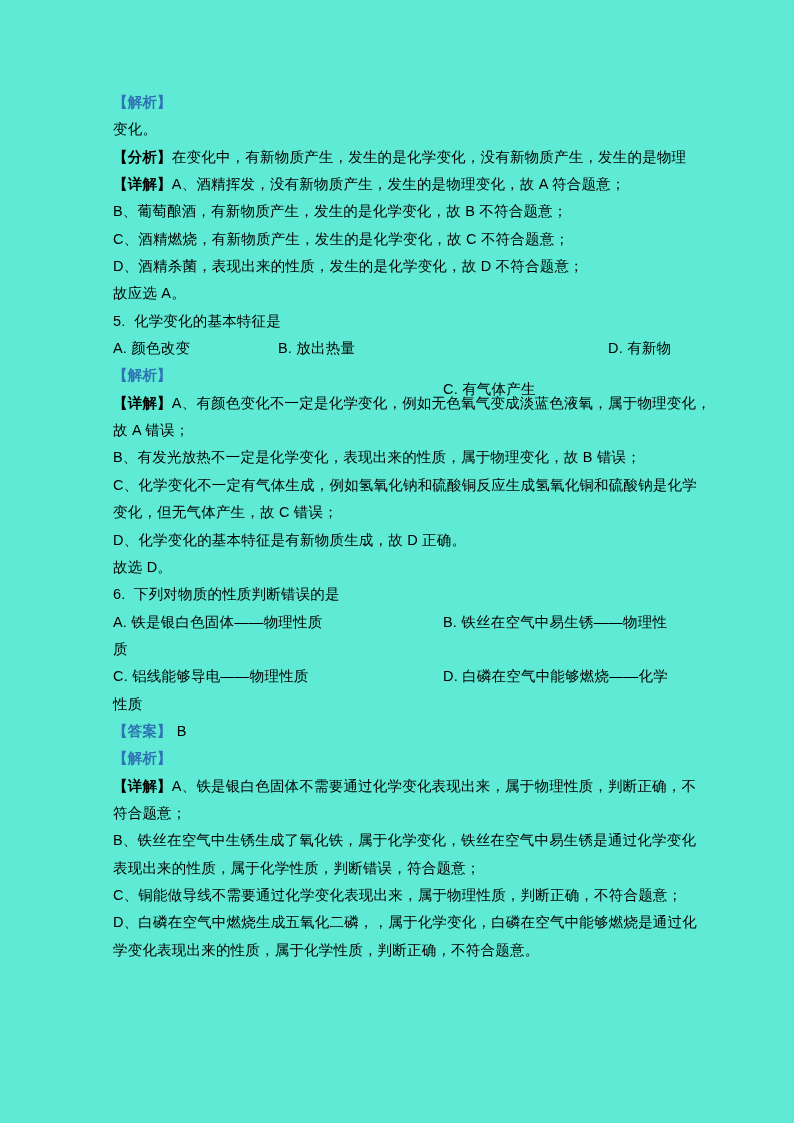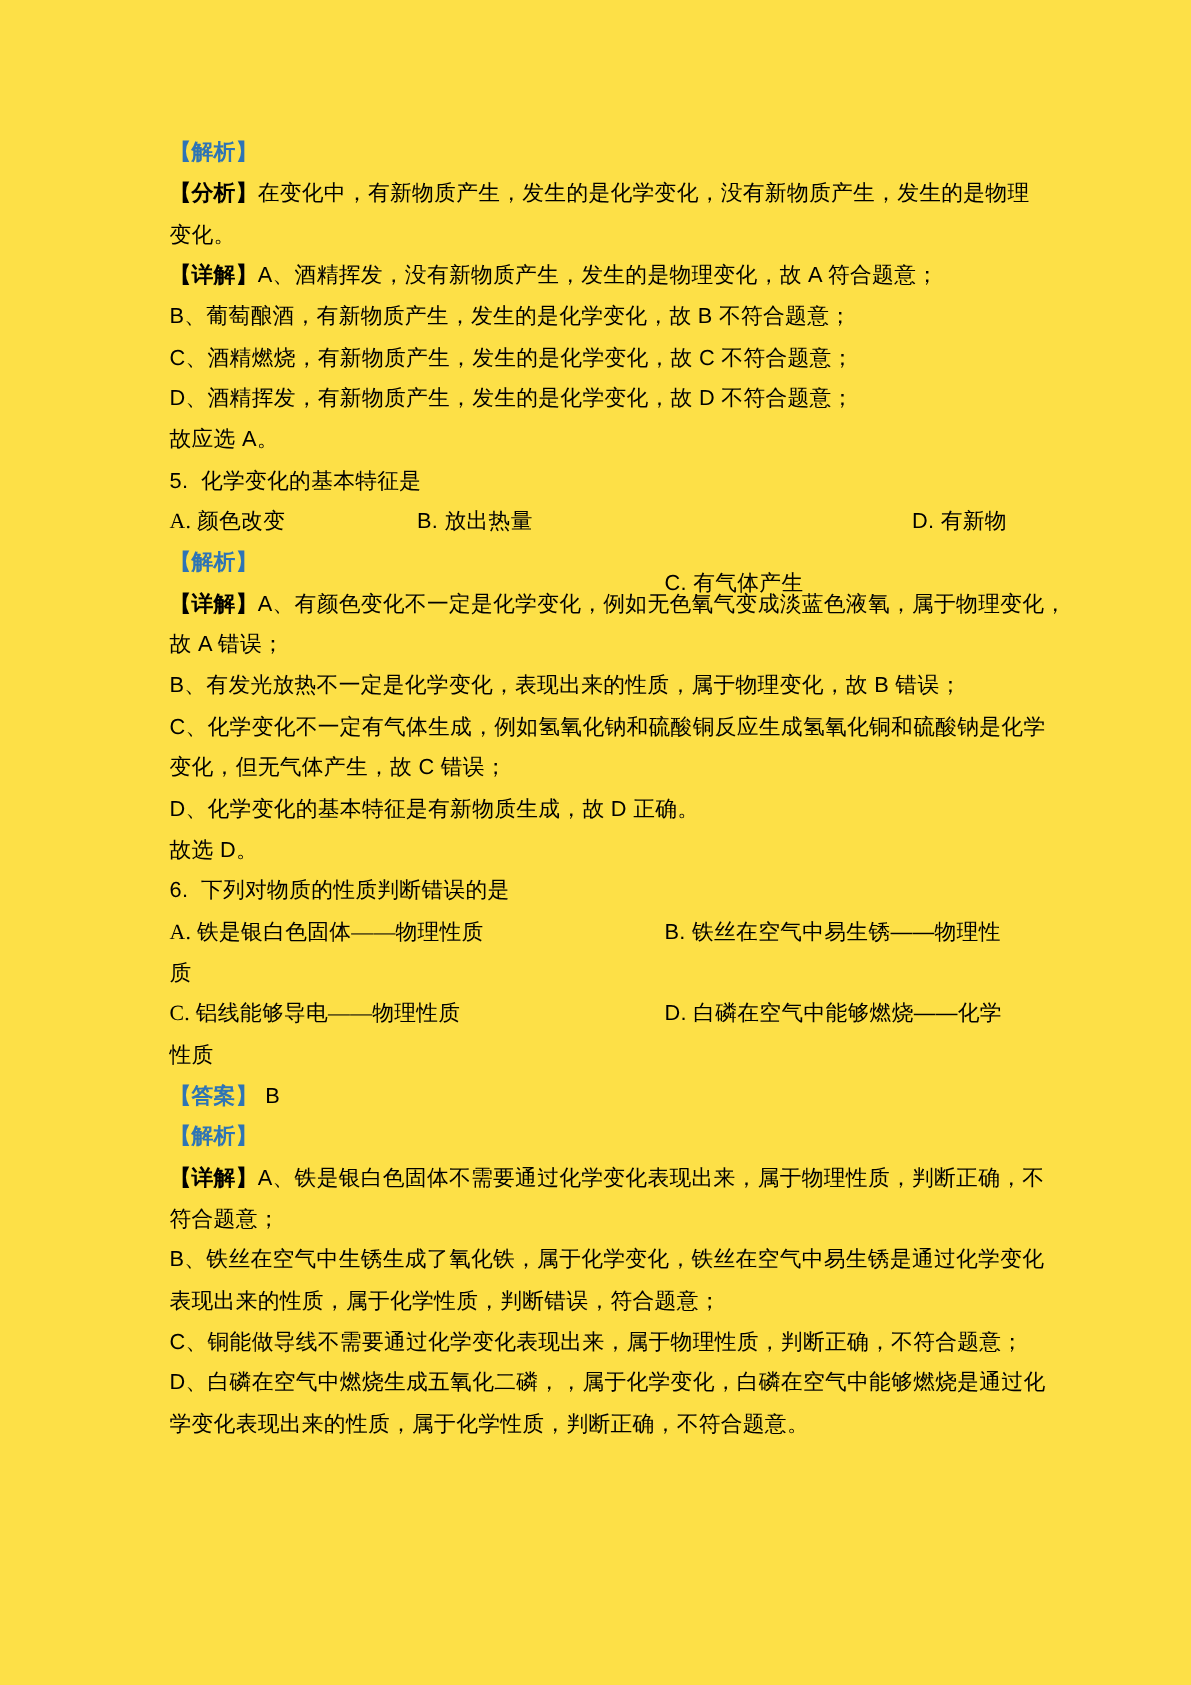--- a/index.html
+++ b/index.html
@@ -1,20 +1,20 @@
 <!DOCTYPE html>
 <html><head>
 <meta charset="utf-8">
 <style>
   html, body { margin: 0; padding: 0; background: #ffffff; }
   .page {
     position: relative;
     width: 794px;
     height: 1123px;
-    background: #fde047;
+    background: #5eead4;
     overflow: hidden;
     font-family: "Liberation Sans", sans-serif;
     color: #000000;
   }
   .content {
     position: absolute;
     left: 113px;
     top: 89px;
     width: 575px;
   }
@@ -23,39 +23,39 @@
     line-height: 27.35px;
     font-size: 14.5px;
     white-space: pre;
     letter-spacing: 0.2px;
   }
   .lbl-b { font-weight: bold; }
   .lbl-blue { font-weight: bold; color: #2E74B5; }
   .ans-val { margin-left: 5px; }
   .optrow { position: relative; }
   .optrow > span { position: absolute; top: 0; white-space: pre; }
-  .tab0 { left: 0; font-family: Liberation Serif, serif; }
+  .tab0 { left: 0; }
   .tab1 { left: 165px; }
   .tab2 { left: 330px; margin-top: 41px; }
   .tab3 { left: 495px; }
   .tabh { left: 330px; }
 </style>
 </head>
 <body>
 
 <div class="page">
   <div class="content">
 
     <div class="line"><span class="lbl-blue">【解析】</span></div>
+    <div class="line"><span>变化。</span></div>
     <div class="line"><span class="lbl-b">【分析】</span><span>在变化中，有新物质产生，发生的是化学变化，没有新物质产生，发生的是物理</span></div>
-    <div class="line"><span>变化。</span></div>
     <div class="line"><span class="lbl-b">【详解】</span><span>A、酒精挥发，没有新物质产生，发生的是物理变化，故 A 符合题意；</span></div>
     <div class="line"><span>B、葡萄酿酒，有新物质产生，发生的是化学变化，故 B 不符合题意；</span></div>
     <div class="line"><span>C、酒精燃烧，有新物质产生，发生的是化学变化，故 C 不符合题意；</span></div>
-    <div class="line"><span>D、酒精挥发，有新物质产生，发生的是化学变化，故 D 不符合题意；</span></div>
+    <div class="line"><span>D、酒精杀菌，表现出来的性质，发生的是化学变化，故 D 不符合题意；</span></div>
     <div class="line"><span>故应选 A。</span></div>
 
     <div class="line"><span>5.  化学变化的基本特征是</span></div>
     <div class="line optrow">
       <span class="tab0">A. 颜色改变</span>
       <span class="tab1">B. 放出热量</span>
       <span class="tab2">C. 有气体产生</span>
       <span class="tab3">D. 有新物</span>
     </div>
     <div class="line"><span class="lbl-blue">【解析】</span></div>

